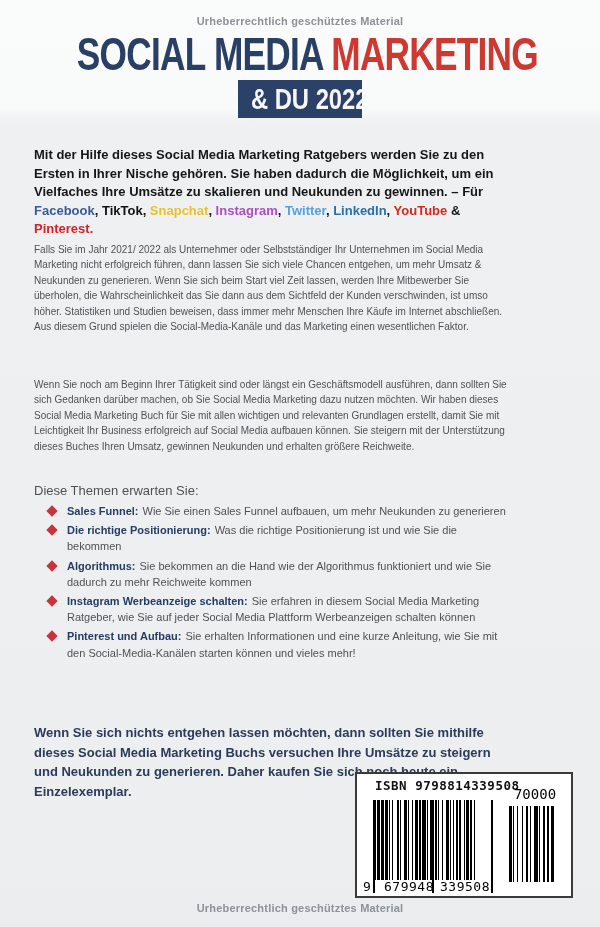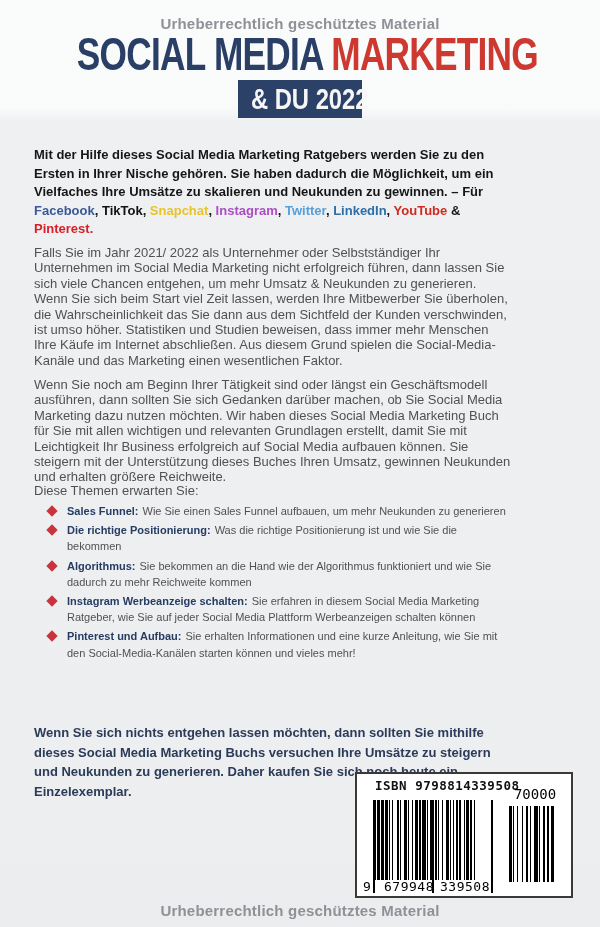--- a/index.html
+++ b/index.html
@@ -1,35 +1,35 @@
 <!DOCTYPE html>
 <html><head>
 <meta charset="utf-8">
 <style>
   html,body{margin:0;padding:0;}
   body{width:600px;height:927px;overflow:hidden;font-family:"Liberation Sans",sans-serif;}
   .page{position:relative;width:600px;height:927px;
     background:linear-gradient(180deg,#fafbfb 0px,#f9fafa 108px,#eef0f2 122px,#eceef0 860px,#eaecee 927px);}
-  .wm{position:absolute;left:0;width:100%;text-align:center;color:#8e9196;font-size:15px;font-weight:700;letter-spacing:.2px;}
+  .wm{position:absolute;left:0;width:100%;text-align:center;color:#8e9196;font-size:11px;font-weight:700;letter-spacing:.2px;}
   .wm-top{top:15px;}
   .wm-bottom{top:902px;}
   
   .title-line1{position:absolute;top:30px;left:0;width:100%;text-align:center;white-space:nowrap;}
   .title-inner{display:inline-block;transform:scaleX(.75);transform-origin:center;
     font-weight:700;font-size:47px;letter-spacing:-1px;line-height:1;}
   .t-navy{color:#2a3f66;}
   .t-red{color:#cd3830;margin-left:10px;}
   .title-box{position:absolute;top:80px;left:50%;transform:translateX(-50%);
     background:#2c4168;width:124px;height:38px;text-align:center;line-height:38px;white-space:nowrap;}
   .title-box-text{display:inline-block;transform:scaleX(.82);transform-origin:center;
     color:#f6f6f6;font-weight:700;font-size:29px;letter-spacing:0px;}
   
   .blk{position:absolute;left:34px;width:478px;}
   .intro{top:133px;font-weight:700;font-size:13px;line-height:18.6px;color:#161616;}
-  .para{font-size:13px;line-height:15.4px;color:#515153;}
+  .para{font-size:10px;line-height:15.4px;color:#515153;}
   .p1{top:232px;}
   .p2{top:360px;margin-top:17px;}
   .topics{top:483px;}
   .topics-heading{font-size:13px;line-height:16px;color:#515153;margin:0 0 4px 0;}
   ul.topic-list{list-style:none;margin:0;padding:0;}
   ul.topic-list li{position:relative;padding-left:33px;margin-bottom:3px;
     font-size:11px;line-height:16.2px;color:#515153;}
   .diamond{position:absolute;left:14px;top:4px;width:8px;height:8px;background:#c9333b;
     transform:rotate(45deg);}
   .lead{font-weight:700;color:#263c63;margin-right:4px;}

